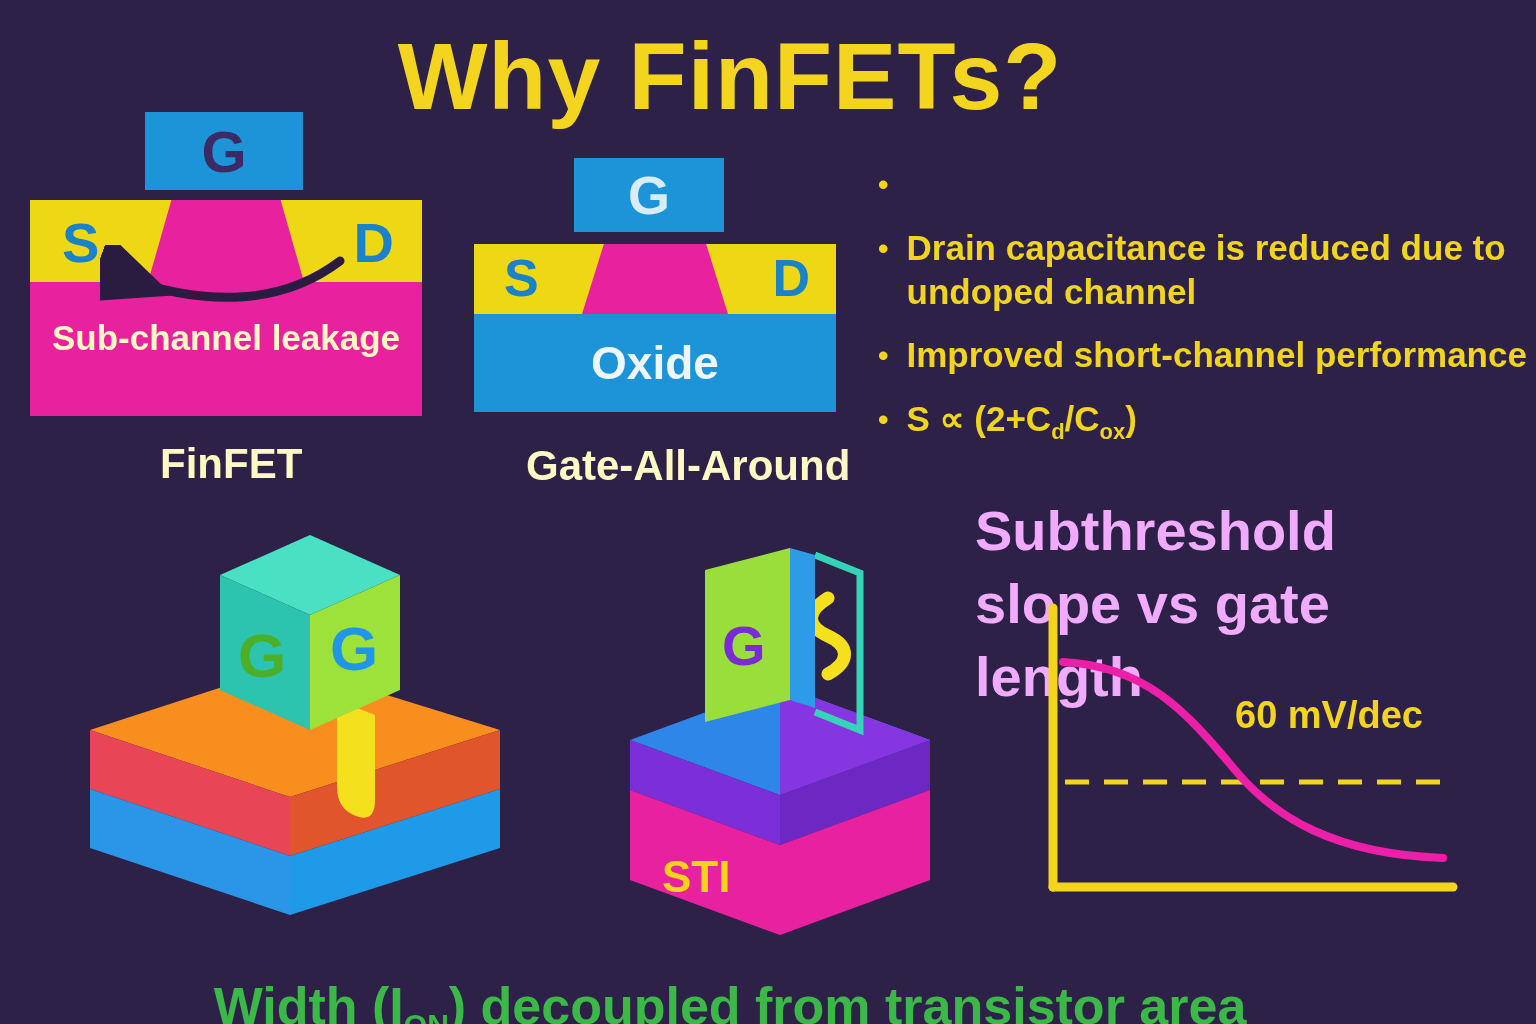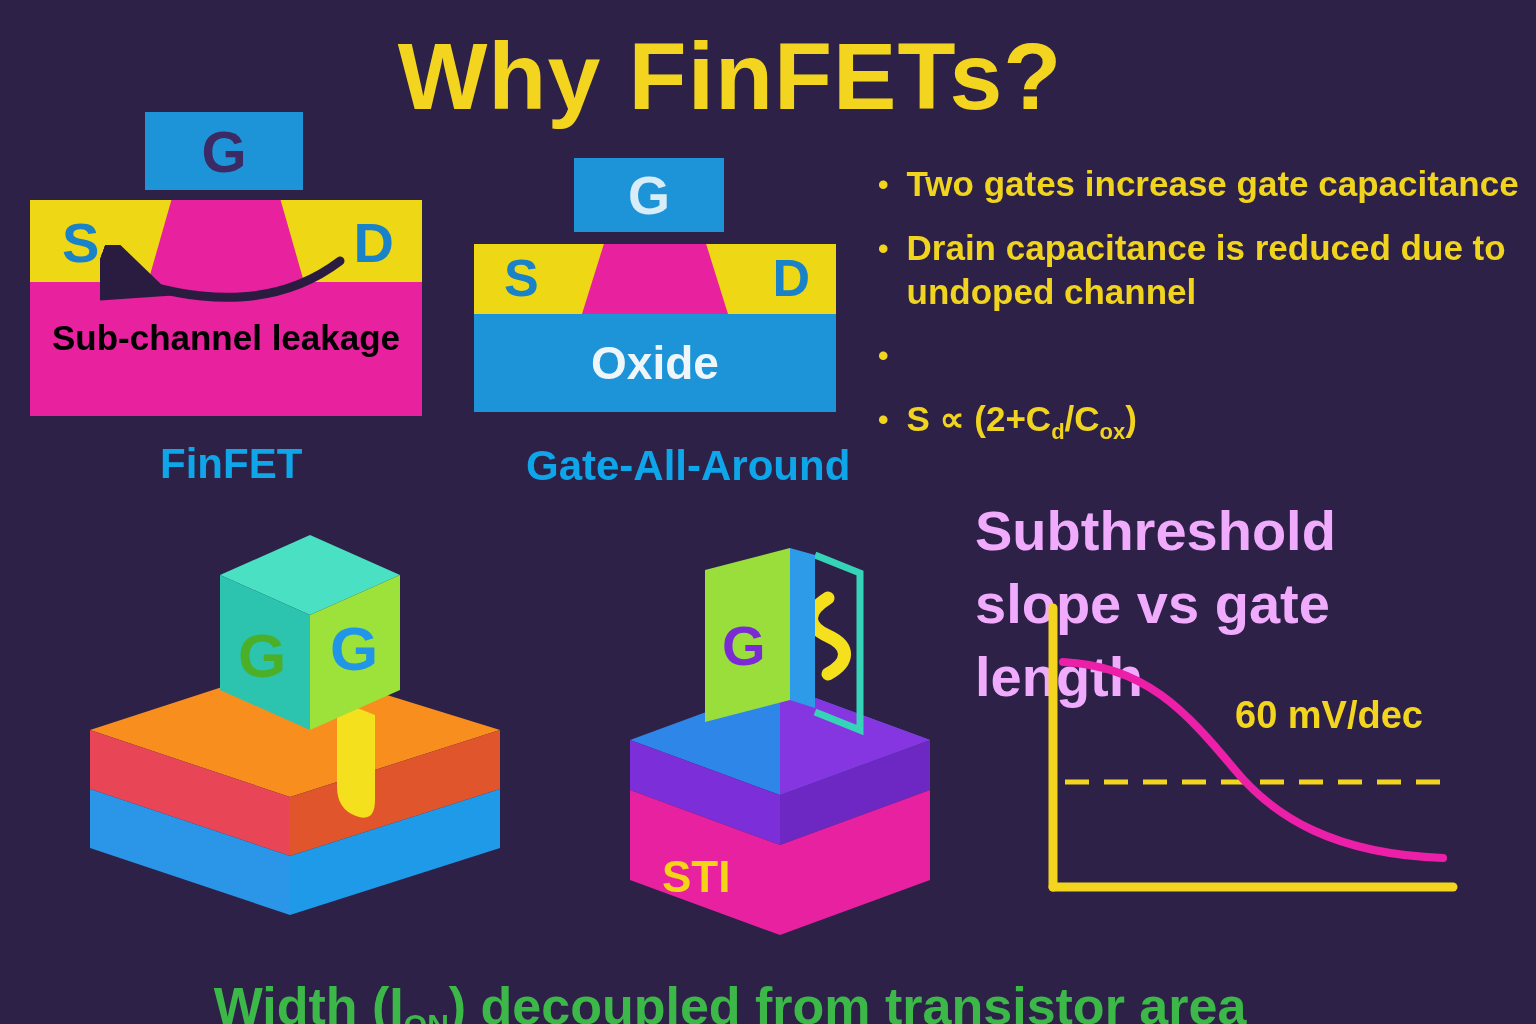--- a/index.html
+++ b/index.html
@@ -19,28 +19,28 @@
   .gatebox {
     background:#1d94d8; display:flex; align-items:center; justify-content:center;
     font-weight:800;
   }
   .planar-body { background:#e8219e; }
   .band { position:absolute; left:0; right:0; top:0; background:#eed816; }
   .channel { position:absolute; background:#e8219e; clip-path:polygon(15% 0, 85% 0, 100% 100%, 0 100%); }
   .sd { position:absolute; font-size:56px; font-weight:800; color:#1a82c8; }
   .leak {
     position:absolute; left:0; right:0; text-align:center;
-    color:#000000; font-size:35px; font-weight:600;
+    color:#fef9c3; font-size:35px; font-weight:600;
   }
   .oxide {
     position:absolute; left:0; right:0; bottom:0; background:#1d94d8;
     display:flex; align-items:center; justify-content:center;
     color:#eef6fb; font-size:46px; font-weight:600;margin-top:19px;
   }
-  .diag-caption { font-size:42px; font-weight:800; color:#0ea5e9; }
+  .diag-caption { font-size:42px; font-weight:800; color:#fef9c3; }
 
   
   .bullets { top:162px; left:878px; width:700px; }
   .bullet {
     display:flex; gap:18px; margin-bottom:19px;
     color:#f0d41e; font-size:35px; font-weight:600; line-height:1.26;
   }
   .bullet .dot { font-size:30px; line-height:1.5; }
   .bullet sub { font-size:22px; font-weight:600; }
 
@@ -100,28 +100,28 @@
     <div class="oxide" style="height:98px;">
       <span>Oxide</span>
     </div>
   </div>
 
   <div class="abs diag-caption" style="left:526px; top:442px;">Gate-All-Around</div>
 
   <div class="abs bullets">
     <div class="bullet">
       <span class="dot">•</span>
-      <span>Two gates increase gate capacitance</span>
     </div>
     <div class="bullet">
       <span class="dot">•</span>
       <span>Drain capacitance is reduced due to undoped channel</span>
     </div>
     <div class="bullet">
       <span class="dot">•</span>
+      <span>Improved short-channel performance</span>
     </div>
     <div class="bullet">
       <span class="dot">•</span>
       <span><span>S ∝ (2+C</span><sub>d</sub><span>/C</span><sub>ox</sub><span>)</span></span>
     </div>
   </div>
 
   <svg class="abs" style="left:75px; top:515px;" width="440" height="420" viewBox="0 0 440 420">
 
     <polygon points="15,215 215,150 425,215 215,282" fill="#f78e1e"></polygon>

